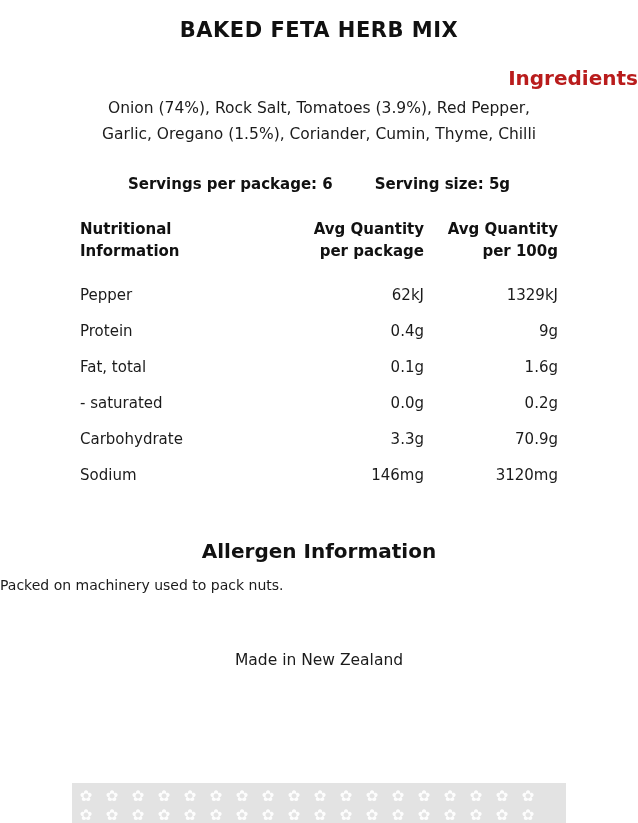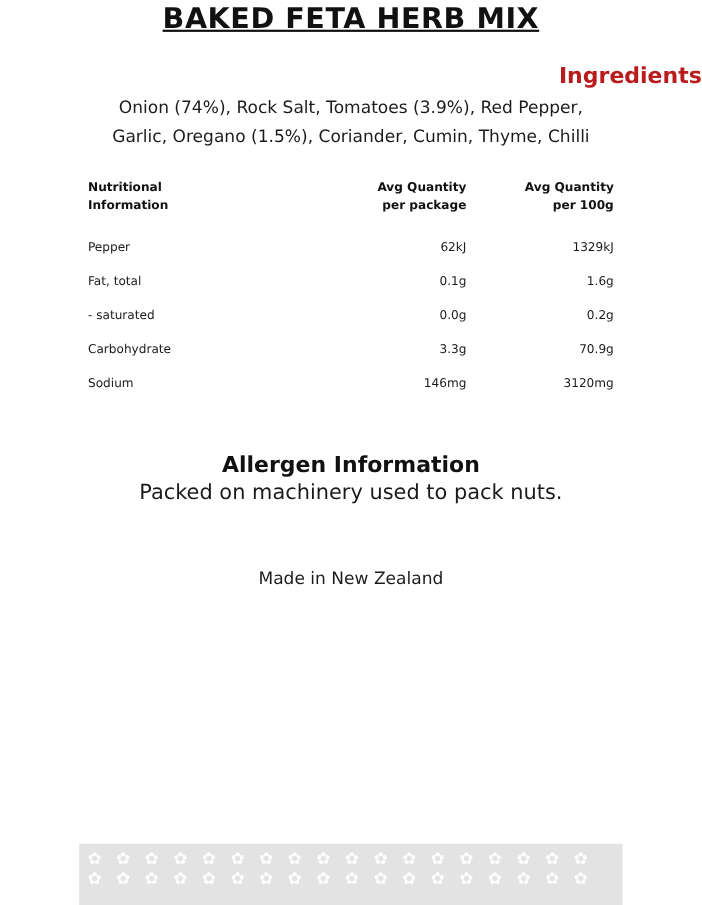--- a/index.html
+++ b/index.html
@@ -17,26 +17,25 @@
   }
   .label {
     width: 638px;
     height: 823px;
     box-sizing: border-box;
     padding: 0;
     position: relative;
   }
   .title {
     text-align: center;
-    font-size: 26px;
+    font-size: 21px;
     font-weight: bold;
     letter-spacing: 0.5px;
-    margin-top: 2px;
-    color: #111;
-    text-decoration: underline;
+    margin-top: 18px;
+    color: #111;
   }
   .section-head {
     text-align: right;
     font-size: 20px;
     font-weight: bold;
     margin-top: 24px;
     color: #b91c1c;
   }
   .ingredients-text {
     margin: 6px auto 0 auto;
@@ -55,21 +54,21 @@
     font-weight: bold;
     color: #111;
   }
   .servings-row span.val {
     font-weight: bold;
   }
   table.nutrition {
     margin: 26px auto 0 auto;
     width: 478px;
     border-collapse: collapse;
-    font-size: 11px;
+    font-size: 15px;
   }
   table.nutrition th {
     font-weight: bold;
     text-align: right;
     vertical-align: top;
     padding: 0 0 14px 0;
     line-height: 1.45;
     color: #111;
   }
   table.nutrition th.col-label {
@@ -93,23 +92,22 @@
     text-align: right;
   }
   .allergen-head {
     text-align: center;
     font-size: 20px;
     font-weight: bold;
     margin-top: 46px;
     color: #111;
   }
   .allergen-text {
-    text-align: center;
-    font-size: 19px;
-    margin-top: 3px;
+    font-size: 14px;
+    margin-top: 14px;
     color: #1b1b1b;
   }
   .origin-text {
     text-align: center;
     font-size: 15.5px;
     margin-top: 58px;
     color: #1b1b1b;
   }
   .footer-band {
     position: absolute;
@@ -139,20 +137,30 @@
 </head>
 <body>
 
 <div class="label">
 
   <div class="title">BAKED FETA HERB MIX</div>
 
   <div class="section-head">Ingredients</div>
   <div class="ingredients-text">Onion (74%), Rock Salt, Tomatoes (3.9%), Red Pepper, Garlic, Oregano (1.5%), Coriander, Cumin, Thyme, Chilli</div>
 
+  <div class="servings-row">
+    <div>
+      <span>Servings per package:</span>
+      <span class="val">6</span>
+    </div>
+    <div>
+      <span>Serving size:</span>
+      <span class="val">5g</span>
+    </div>
+  </div>
 
   <table class="nutrition">
     <thead>
       <tr>
         <th class="col-label">
           <div>Nutritional</div>
           <div>Information</div>
         </th>
         <th class="col-serving">
           <div>Avg Quantity</div>
@@ -164,20 +172,25 @@
         </th>
       </tr>
     </thead>
     <tbody>
       <tr>
         <td class="name">Pepper</td>
         <td class="num">62kJ</td>
         <td class="num">1329kJ</td>
       </tr>
       <tr>
+        <td class="name">Protein</td>
+        <td class="num">0.4g</td>
+        <td class="num">9g</td>
+      </tr>
+      <tr>
         <td class="name">Fat, total</td>
         <td class="num">0.1g</td>
         <td class="num">1.6g</td>
       </tr>
       <tr>
         <td class="name">- saturated</td>
         <td class="num">0.0g</td>
         <td class="num">0.2g</td>
       </tr>
       <tr>

